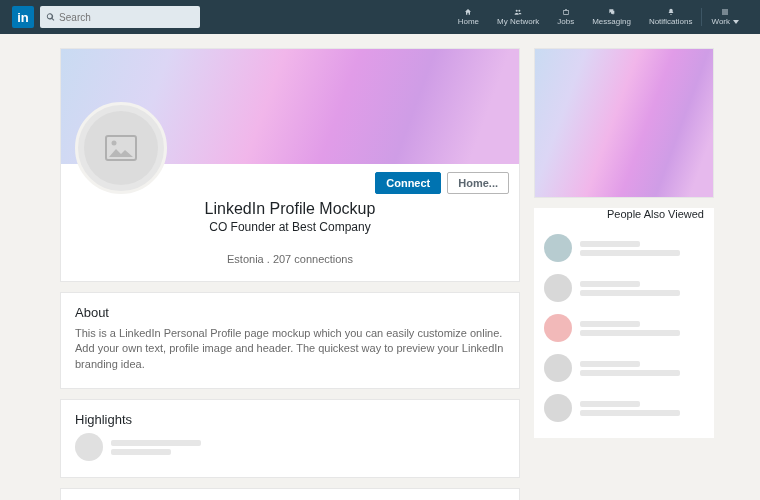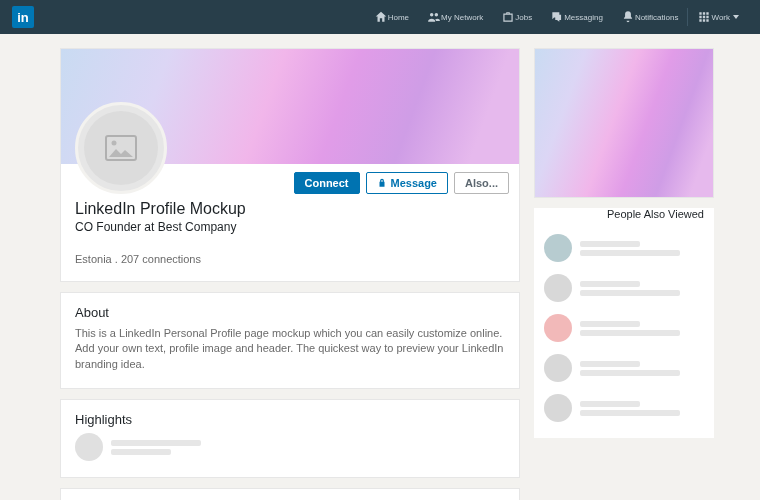--- a/index.html
+++ b/index.html
@@ -4,39 +4,39 @@
 <style>
 * { box-sizing: border-box; margin: 0; padding: 0; }
 body { font-family: -apple-system, BlinkMacSystemFont, "Segoe UI", Arial, sans-serif; background: #f3f2ef; width: 760px; height: 500px; overflow: hidden; font-size: 13px; color: #1d2226; }
 .topnav { background: #283e4a; height: 34px; display: flex; align-items: center; padding: 8px 12px; }
 .logo { width: 22px; height: 22px; background: #0077b5; color: #fff; font-weight: 700; font-size: 13px; border-radius: 2px; display: flex; align-items: center; justify-content: center; margin-right: 6px; }
 .searchbox { background: #e1e9ee; height: 22px; width: 160px; border-radius: 2px; display: flex; align-items: center; padding: 0 6px; }
 .searchbox svg { width: 10px; height: 10px; fill: #5c6770; margin-right: 4px; }
 .searchbox input { background: transparent; border: none; outline: none; font-size: 10px; color: #5c6770; width: 100%; }
 .navspace { flex: 1; }
 .navitems { display: flex; height: 100%; }
-.navitem { color: #c7d1d8; font-size: 8px; display: flex; flex-direction: row; align-items: center; justify-content: center; padding: 0 9px; cursor: pointer; position: relative; }
+.navitem { color: #c7d1d8; font-size: 8px; display: flex; flex-direction: column; align-items: center; justify-content: center; padding: 0 9px; cursor: pointer; position: relative; }
 .navitem svg { width: 14px; height: 14px; fill: #c7d1d8; margin-bottom: 1px; }
 .navitem.work { border-left: 1px solid #3d5665; }
 .caret { display: inline-block; width: 0; height: 0; border-left: 3px solid transparent; border-right: 3px solid transparent; border-top: 4px solid #c7d1d8; margin-left: 3px; vertical-align: middle; }
 .page { display: flex; padding: 14px 0 0 60px; gap: 14px; }
 .main { width: 460px; }
 .side { width: 180px; }
 .card { background: #fff; border: 1px solid #e6e6e6; margin-bottom: 10px; }
 .cover { height: 115px; background: linear-gradient(110deg, #c9dbf2 0%, #dcd6f5 22%, #f1b6ea 45%, #e19ce8 60%, #cf9de6 75%, #e6b9ed 90%); position: relative; }
 .avatar { position: absolute; left: 14px; bottom: -30px; width: 92px; height: 92px; border-radius: 50%; background: #e6e6e6; display: flex; align-items: center; justify-content: center; border: 3px solid #f3f2ef; }
 .avatar-inner { width: 74px; height: 74px; border-radius: 50%; background: #dcdcdc; display: flex; align-items: center; justify-content: center; }
 .avatar-inner svg { width: 32px; height: 26px; fill: #b8b8b8; }
 .actions { display: flex; justify-content: flex-end; gap: 6px; padding: 8px 10px 0 0; }
 .btn { font-size: 11px; font-weight: 600; padding: 4px 10px; border-radius: 2px; cursor: pointer; display: flex; align-items: center; gap: 4px; }
 .btn-primary { background: #0073b1; color: #fff; border: 1px solid #0073b1; }
 .btn-outline { background: #fff; color: #0073b1; border: 1px solid #0073b1; }
 .btn-outline svg { width: 10px; height: 10px; fill: #0073b1; }
 .btn-muted { background: #fff; color: #5c6770; border: 1px solid #b6b6b6; }
-.identity { padding: 6px 14px 16px 14px; }
+.identity { padding: 6px 14px 16px 14px; text-align: center; }
 .name { font-size: 16px; font-weight: 400; margin-bottom: 2px; }
 .headline { font-size: 12px; color: #1d2226; margin-bottom: 19px; }
 .loc { font-size: 11px; color: #6a6a6a; }
 .section { padding: 12px 14px 16px 14px; }
 .stitle { font-size: 13px; font-weight: 400; margin-bottom: 6px; }
 .abouttext { font-size: 11px; color: #6a6a6a; line-height: 1.4; }
 .hl { display: flex; align-items: center; gap: 8px; }
 .hl-av { width: 28px; height: 28px; border-radius: 50%; background: #e0e0e0; }
 .hl-lines div { background: #e6e6e6; border-radius: 2px; height: 6px; margin: 3px 0; }
 .sidecover { height: 150px; background: linear-gradient(110deg, #c9dbf2 0%, #dcd6f5 22%, #f1b6ea 45%, #e19ce8 60%, #cf9de6 75%, #e6b9ed 90%); border: 1px solid #e6e6e6; margin-bottom: 10px; }
@@ -46,20 +46,26 @@
 .pav-lines { flex: 1; }
 .pav-lines div { background: #e6e6e6; border-radius: 2px; height: 6px; margin: 3px 0; }
 .pav-card .section { padding: 0 10px 10px 10px; }
 .pav-card { background: #fff; text-align: right; }
 </style>
 </head>
 <body>
 
 <div class="topnav">
   <div class="logo">in</div>
+  <div class="searchbox">
+    <svg viewBox="0 0 16 16">
+        <path d="M11.5 10.1l3.2 3.2-1.4 1.4-3.2-3.2A5.5 5.5 0 1 1 11.5 10.1zM6.5 10a3.5 3.5 0 1 0 0-7 3.5 3.5 0 0 0 0 7z"></path>
+      </svg>
+    <input placeholder="Search" style="">
+  </div>
   <div class="navspace"></div>
   <div class="navitems">
     <div class="navitem">
       <svg viewBox="0 0 24 24">
           <path d="M12 3l9 8h-3v9h-4v-6H10v6H6v-9H3z"></path>
         </svg>
       <span>Home</span>
     </div>
     <div class="navitem">
       <svg viewBox="0 0 24 24">
@@ -103,27 +109,21 @@
             <svg viewBox="0 0 32 26">
                 <rect x="1" y="1" width="30" height="24" rx="2" fill="none" stroke="#b0b0b0" stroke-width="2"></rect>
                 <circle cx="9" cy="8" r="2.5"></circle>
                 <path d="M4 22l7-8 5 5 4-4 8 7H4z"></path>
               </svg>
           </div>
         </div>
       </div>
       <div class="actions">
         <div class="btn btn-primary">Connect</div>
-        <div class="btn btn-outline">
-          <svg viewBox="0 0 16 16">
-              <path d="M8 1a3 3 0 0 1 3 3v2h1v8H4V6h1V4a3 3 0 0 1 3-3zm0 2a1 1 0 0 0-1 1v2h2V4a1 1 0 0 0-1-1z"></path>
-            </svg>
-          <span>Message</span>
-        </div>
-        <div class="btn btn-muted">Also...</div>
+        <div class="btn btn-muted">Home...</div>
       </div>
       <div class="identity">
         <div class="name">LinkedIn Profile Mockup</div>
         <div class="headline">CO Founder at Best Company</div>
         <div class="loc">
           <span>Estonia</span> . <span>207 connections</span>
         </div>
       </div>
     </div>
 

